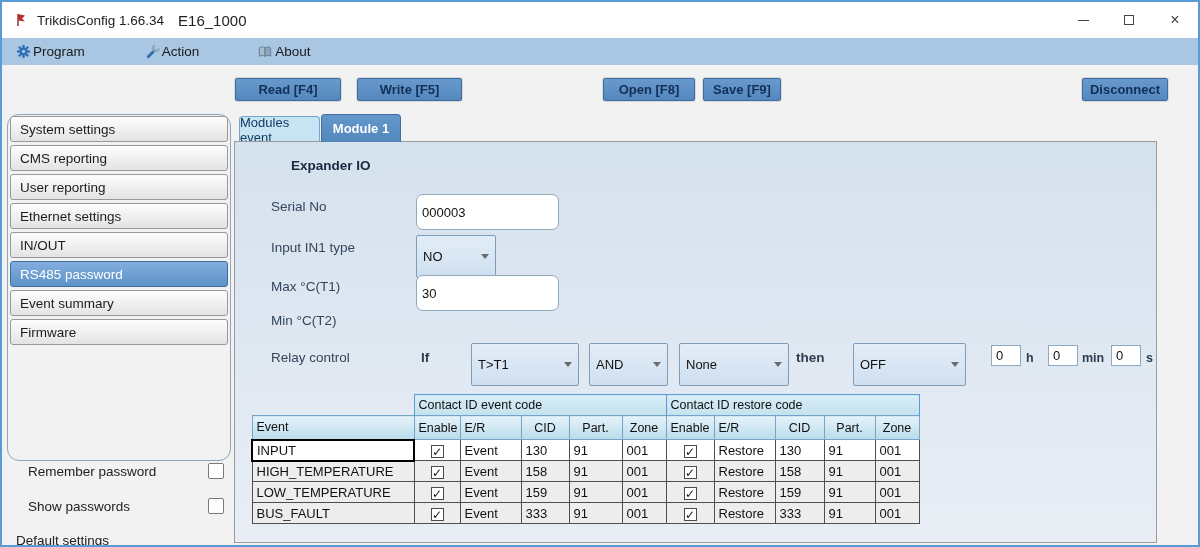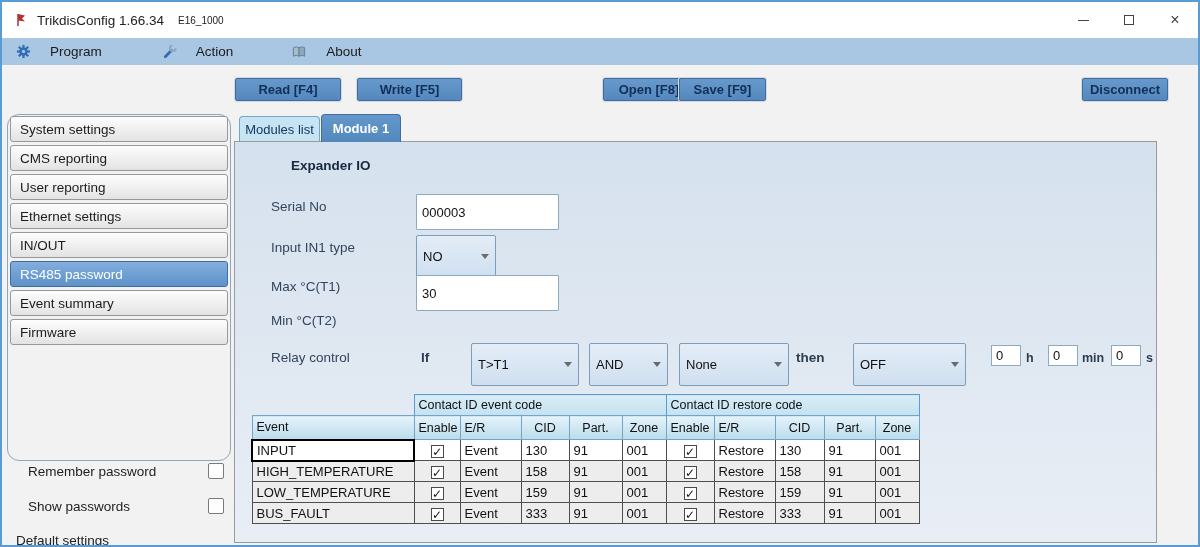--- a/index.html
+++ b/index.html
@@ -7,43 +7,43 @@
   body { font-family:"Liberation Sans","DejaVu Sans",sans-serif; }
   .window {
     position:relative; width:1200px; height:547px; background:#f2f2f2;
     border:2px solid #5b9bd5; overflow:hidden; font-size:13px; color:#222;
   }
   
   .titlebar { position:absolute; left:0; top:0; width:100%; height:36px;
     background:#ffffff; display:flex; align-items:center; }
   .app-icon { margin-left:11px; width:16px; height:16px; flex:0 0 auto; }
   .title-text { margin-left:8px; font-size:13.5px; color:#222; }
-  .title-device { margin-left:14px; font-size:10px; color:#222; }
+  .title-device { margin-left:14px; font-size:15px; color:#222; }
   .win-controls { margin-left:auto; display:flex; height:100%; }
   .win-btn { width:46px; height:100%; display:flex; align-items:center; justify-content:center; color:#444; }
   .glyph-min { width:11px; height:0; border-top:1px solid #444; display:block; }
   .glyph-max { width:10px; height:10px; border:1px solid #444; display:block; }
   .glyph-close { font-size:16px; line-height:16px; color:#444; }
   
   .menubar { position:absolute; left:0; top:36px; width:100%; height:28px;
     background:#a9c7e3; border-bottom:1px solid #f5f5f5; display:flex; align-items:center; }
-  .menu-item { display:flex; align-items:center; gap:19px; height:100%; padding:0 6px; color:#1b1b1b; font-size:13.5px; }
+  .menu-item { display:flex; align-items:center; gap:2px; height:100%; padding:0 6px; color:#1b1b1b; font-size:13.5px; }
   .menu-item svg { display:block; }
   .mi-program { margin-left:8px; }
   .mi-action  { margin-left:48px; }
   .mi-about   { margin-left:46px; }
   
   .toolbar { position:absolute; left:0; top:65px; width:100%; height:45px; background:#f2f2f2; }
   .tb-btn { position:absolute; top:11px; height:23px; background:linear-gradient(#6899cc,#5488be);
     border:1px solid #3e6da1; border-radius:2px; color:#122f57; font-weight:bold; font-size:13px;
     display:flex; align-items:center; justify-content:center; box-shadow:0 0 0 1px #d9d9d9; }
   .tb-read  { left:233px; width:106px; }
   .tb-write { left:355px; width:105px; }
   .tb-open  { left:601px; width:92px; }
-  .tb-save  { left:677px; width:87px; }
+  .tb-save  { left:701px; width:78px; }
   .tb-disconnect { left:1080px; width:86px; }
   
   .sidebar-panel { position:absolute; left:5px; top:112px; width:224px; height:347px;
     border:1px solid #8ba6bd; border-radius:12px; background:#f2f2f2; padding:1px 2px; }
   .side-item { height:26px; margin-bottom:3px; background:linear-gradient(#fdfdfd,#e3e3e3);
     border:1px solid #989898; border-radius:3px; display:flex; align-items:center;
     padding-left:9px; font-size:13.5px; color:#1c1c1c; }
   .side-item.selected { background:linear-gradient(#82aedd,#5d92c9); border-color:#3f6fa0; color:#ffffff; }
   .pw-row { position:absolute; left:26px; width:196px; display:flex; align-items:center; justify-content:space-between; font-size:13.5px; color:#222; }
   .pw-remember { top:461px; }
@@ -56,21 +56,21 @@
   .tab-inactive { left:237px; top:114px; width:81px; height:26px; background:#c6e4f2;
     border:1px solid #74a5cd; border-bottom:none; color:#123a63; }
   .tab-active { left:319px; top:112px; width:80px; height:28px; background:linear-gradient(#6498cb,#5388bd);
     border:1px solid #3f6fa0; border-bottom:none; color:#fff; font-weight:bold; z-index:3; }
   
   .panel { position:absolute; left:232px; top:139px; width:923px; height:402px;
     background:linear-gradient(#d5e1ee,#e9eef5); border:1px solid #9b9b9b; z-index:1; }
   .panel .heading { position:absolute; left:56px; top:16px; font-weight:bold; font-size:13.5px; color:#17293f; }
   .flabel { position:absolute; left:36px; font-size:13.5px; color:#33455c; }
   .tinput { position:absolute; left:181px; width:143px; height:36px; background:#fff;
-    border:1px solid #8eaabf; border-radius:1px; font-family:inherit; font-size:13px; color:#111; padding:12px 5px; }
+    border:1px solid #8eaabf; border-radius:7px; font-family:inherit; font-size:13px; color:#111; padding:12px 5px; }
   .dropdown { position:absolute; height:43px; background:linear-gradient(#e3edf7,#cfdff0);
     border:1px solid #7f9db9; border-radius:2px; display:flex; align-items:center;
     padding:0 6px; font-size:13px; color:#111; }
   .dd-arrow { margin-left:auto; width:0; height:0; border-left:4px solid transparent;
     border-right:4px solid transparent; border-top:5px solid #6b6b6b; }
   .rc-word { position:absolute; font-size:13.5px; color:#33455c; }
   .rc-if, .rc-then { font-weight:bold; color:#2c3e50; }
   .time-input { position:absolute; top:203px; width:30px; height:21px; background:#fff;
     border:1px solid #8eaabf; font-family:inherit; font-size:13px; color:#111; padding:0 4px; }
   .time-unit { position:absolute; top:209px; font-size:12.5px; font-weight:bold; color:#2c3e50; }
@@ -183,21 +183,21 @@
   <div class="pw-row pw-remember">
     <span>Remember password</span>
     <span class="checkbox"></span>
   </div>
   <div class="pw-row pw-show">
     <span>Show passwords</span>
     <span class="checkbox"></span>
   </div>
   <div class="default-settings">Default settings</div>
 
-  <div class="tab tab-inactive">Modules list</div>
+  <div class="tab tab-inactive">Modules event</div>
   <div class="tab tab-active">Module 1</div>
 
   <div class="panel">
     <div class="heading">Expander IO</div>
 
     <span class="flabel" style="top:57px">Serial No</span>
     <input class="tinput" style="top: 52px;" value="000003">
 
     <span class="flabel" style="top:98px">Input IN1 type</span>
     <div class="dropdown" style="left:181px; top:93px; width:80px">

